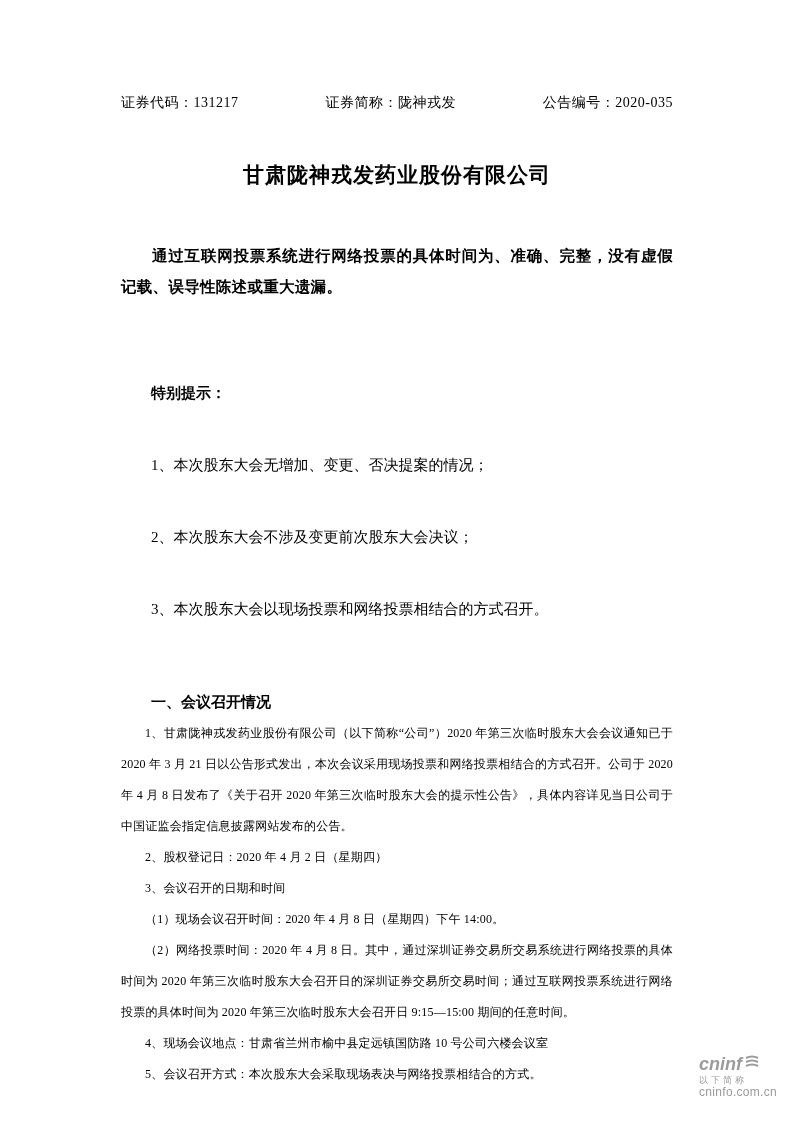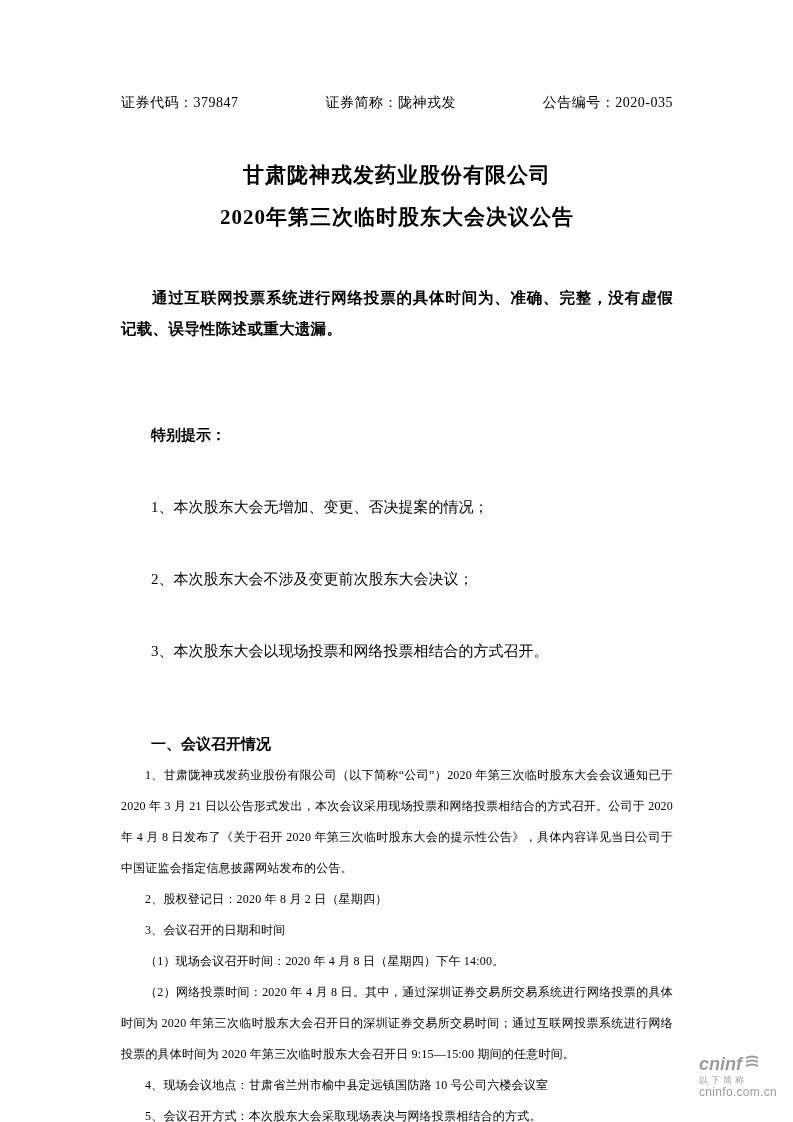--- a/index.html
+++ b/index.html
@@ -93,43 +93,42 @@
   }
   .logo-url { font-size: 12px; letter-spacing: 0.3px; }
 </style>
 </head>
 <body>
 
 <div class="page">
   <div class="content">
 
     <div class="doc-header">
-      <span>证券代码：379847</span>
+      <span>证券代码：131217</span>
       <span>证券简称：陇神戎发</span>
       <span>公告编号：2020-035</span>
     </div>
 
     <div class="doc-title">
       <div>甘肃陇神戎发药业股份有限公司</div>
-      <div>2020年第三次临时股东大会决议公告</div>
     </div>
 
     <p class="disclaimer">通过互联网投票系统进行网络投票的具体时间为、准确、完整，没有虚假记载、误导性陈述或重大遗漏。</p>
 
     <div class="special-notice">
       <div class="sn-heading">特别提示：</div>
       <div class="sn-item">1、本次股东大会无增加、变更、否决提案的情况；</div>
       <div class="sn-item">2、本次股东大会不涉及变更前次股东大会决议；</div>
       <div class="sn-item">3、本次股东大会以现场投票和网络投票相结合的方式召开。</div>
     </div>
 
     <div class="section">
       <div class="section-heading">一、会议召开情况</div>
       <p class="para">1、甘肃陇神戎发药业股份有限公司（以下简称“公司”）2020 年第三次临时股东大会会议通知已于 2020 年 3 月 21 日以公告形式发出，本次会议采用现场投票和网络投票相结合的方式召开。公司于 2020 年 4 月 8 日发布了《关于召开 2020 年第三次临时股东大会的提示性公告》，具体内容详见当日公司于中国证监会指定信息披露网站发布的公告。</p>
-      <p class="para">2、股权登记日：2020 年 8 月 2 日（星期四）</p>
+      <p class="para">2、股权登记日：2020 年 4 月 2 日（星期四）</p>
       <p class="para">3、会议召开的日期和时间</p>
       <p class="para">（1）现场会议召开时间：2020 年 4 月 8 日（星期四）下午 14:00。</p>
       <p class="para">（2）网络投票时间：2020 年 4 月 8 日。其中，通过深圳证券交易所交易系统进行网络投票的具体时间为 2020 年第三次临时股东大会召开日的深圳证券交易所交易时间；通过互联网投票系统进行网络投票的具体时间为 2020 年第三次临时股东大会召开日 9:15—15:00 期间的任意时间。</p>
       <p class="para">4、现场会议地点：甘肃省兰州市榆中县定远镇国防路 10 号公司六楼会议室</p>
       <p class="para">5、会议召开方式：本次股东大会采取现场表决与网络投票相结合的方式。</p>
     </div>
 
   </div>
 
   <div class="logo">

